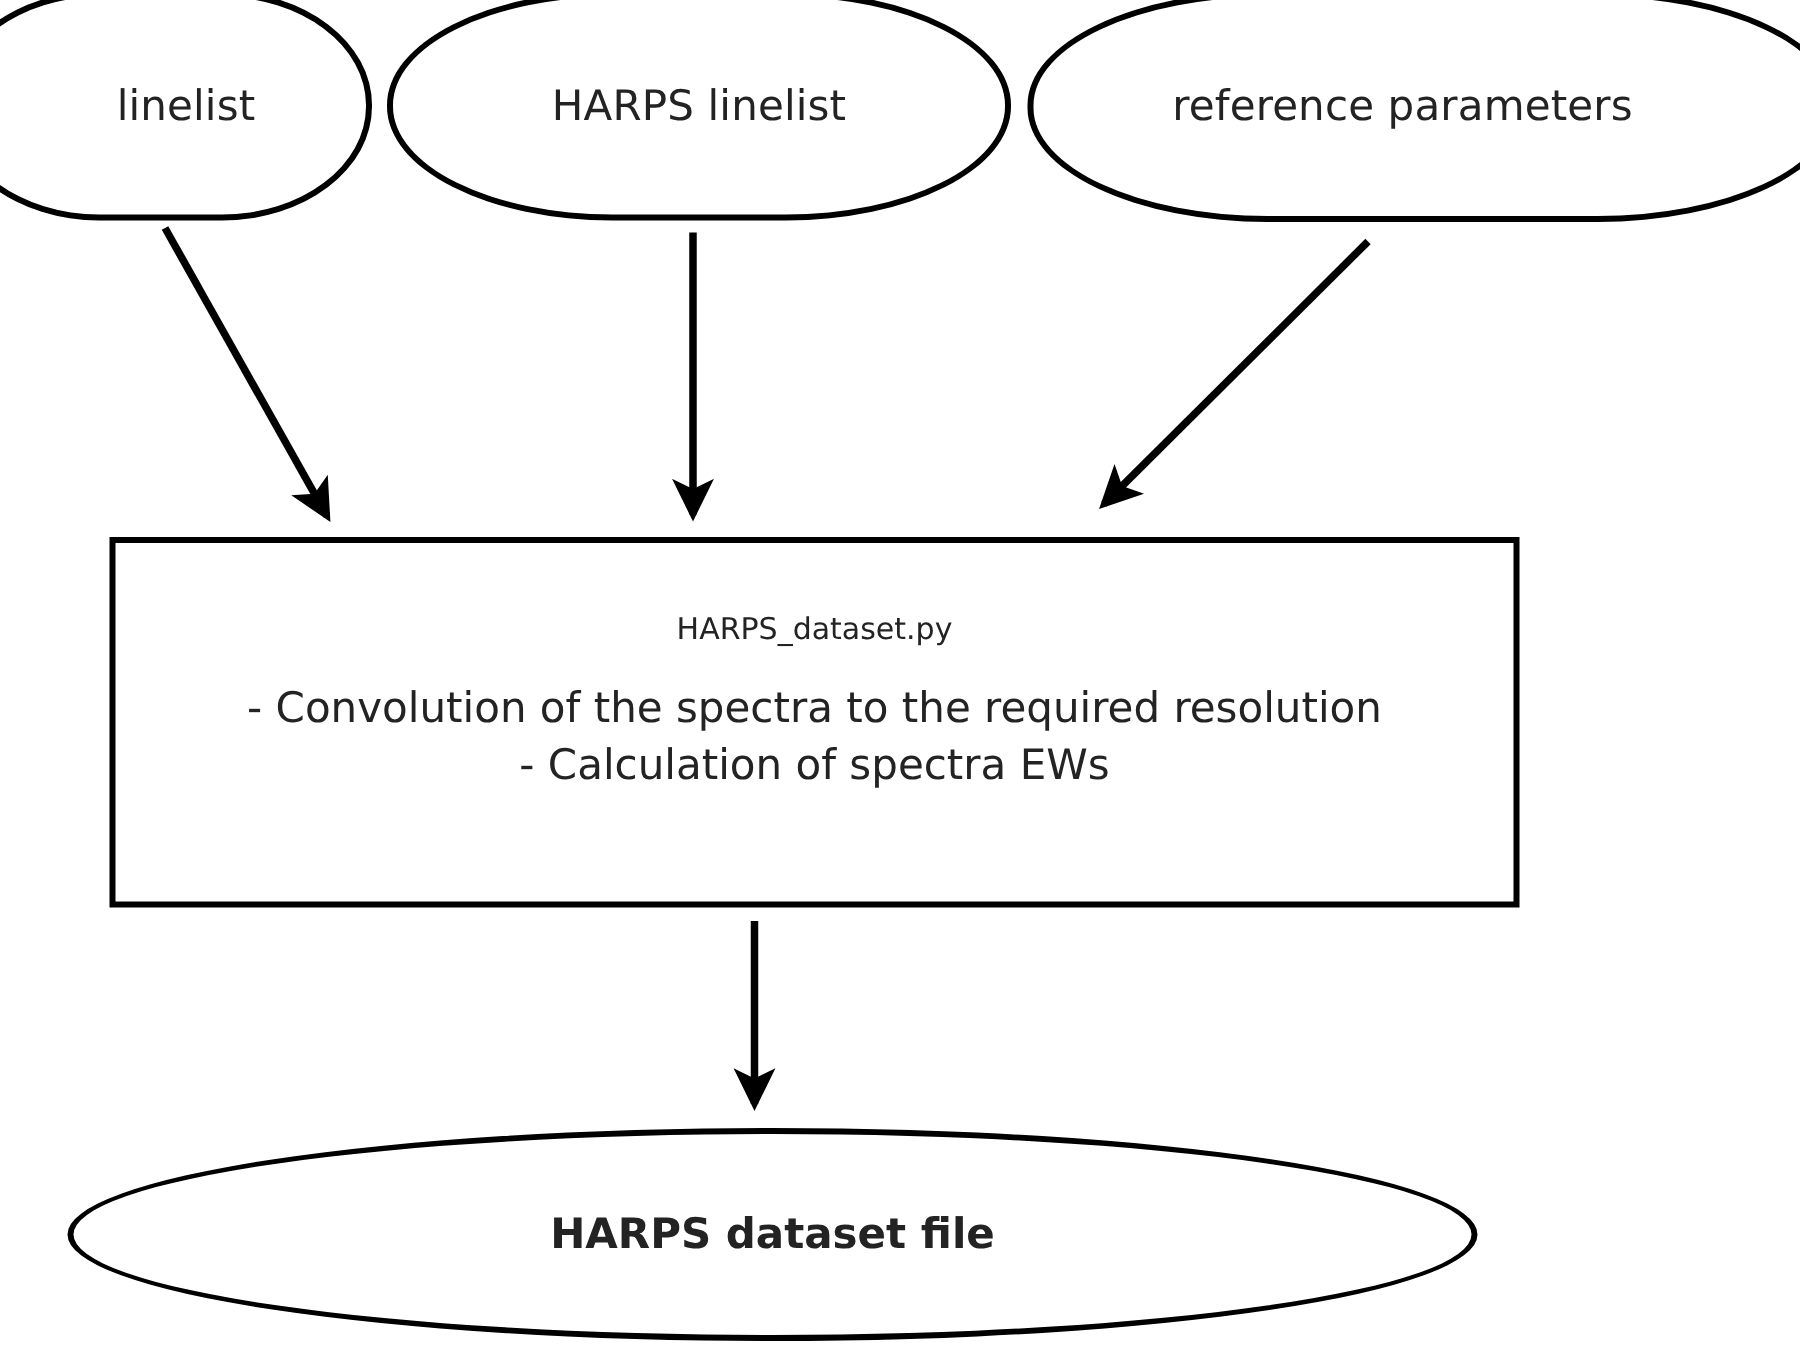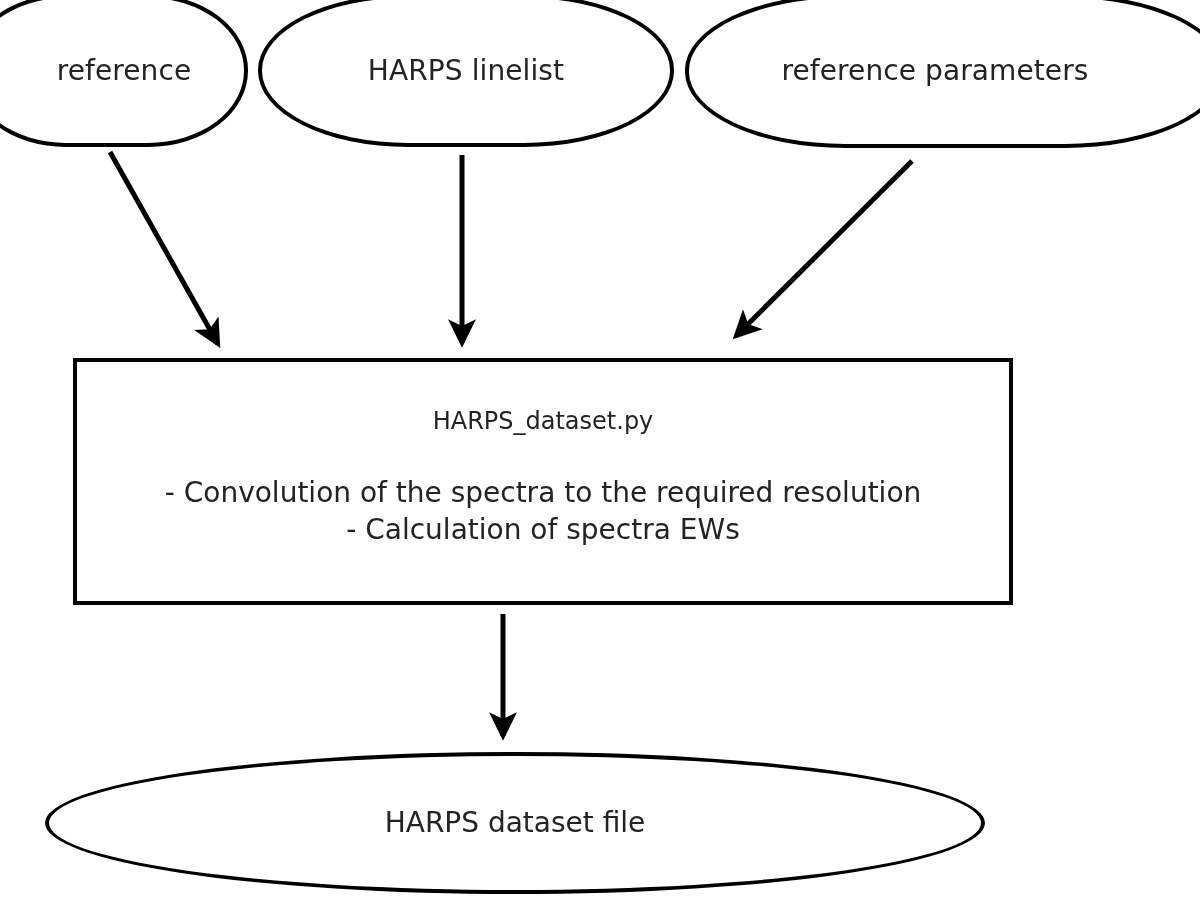--- a/index.html
+++ b/index.html
@@ -66,40 +66,41 @@
   #node-process {
     left: 73px;
     top: 358px;
     width: 940px;
     height: 247px;
     border: 4px solid #000000;
     flex-direction: column;
     justify-content: flex-start;
   }
   #node-process .proc-title {
-    font-size: 24px;
+    font-size: 20px;
     color: #232323;
     margin-top: 46px;
     line-height: 1.15;
   }
   #node-process .proc-lines {
-    margin-top: 38px;
+    margin-top: 22px;
     font-size: 28px;
     line-height: 1.35;
     color: #232323;
   }
   
   #node-output {
     left: 45px;
     top: 752px;
     width: 940px;
     height: 142px;
     border: 4px solid #000000;
     border-radius: 50% / 50%;
     flex-direction: column;
+    font-weight: bold;
   }
   #node-output .out-line {
     font-size: 28px;
     line-height: 1.38;
     color: #232323;
   }
   
   #arrows {
     position: absolute;
     left: 0;
@@ -108,21 +109,21 @@
     height: 897px;
     pointer-events: none;
   }
 </style>
 </head>
 <body>
 
 <div id="canvas">
 
   <div class="node stadium" id="node-linelist">
-    <span class="label">reference</span>
+    <span class="label">linelist</span>
   </div>
 
   <div class="node stadium" id="node-harps-spectra">
     <span class="label">HARPS linelist</span>
   </div>
 
   <div class="node stadium" id="node-reference-parameters">
     <span class="label">reference parameters</span>
   </div>
 

